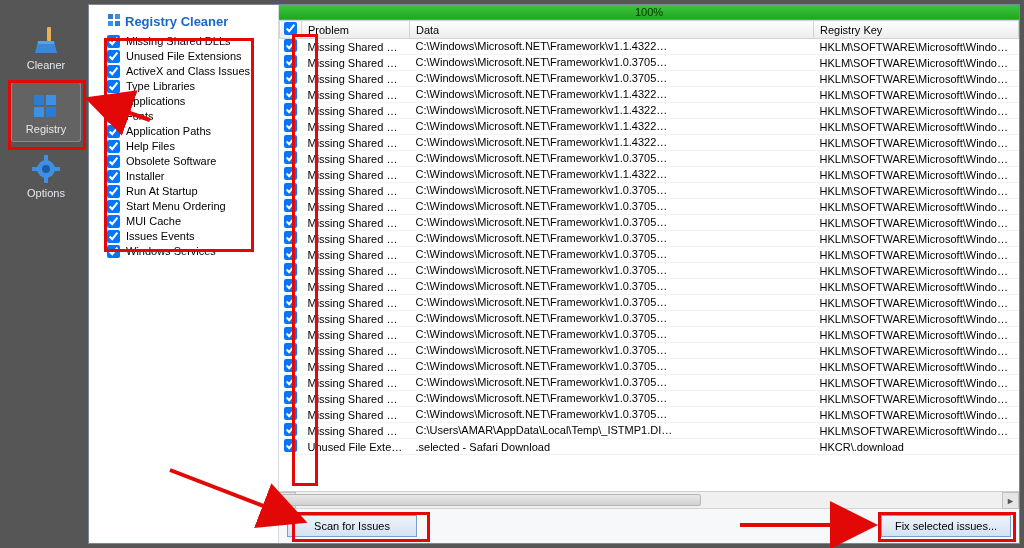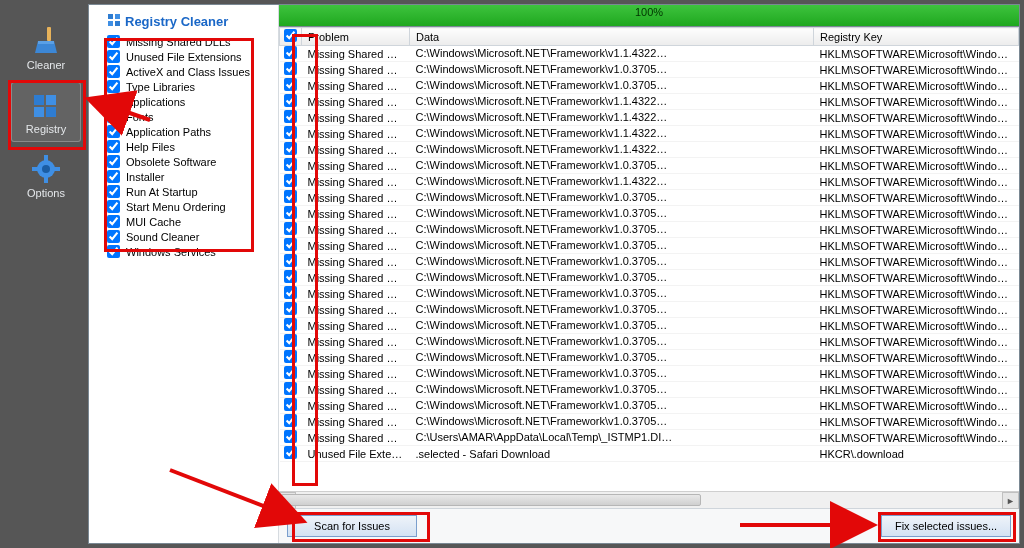--- a/index.html
+++ b/index.html
@@ -27,27 +27,27 @@
   }
 
   
   .cats {
     width: 190px; padding: 6px 6px 6px 16px; border-right: 1px solid #d6dbe0;
   }
   .cats-title {
     color: #1a67c7; font-weight: bold; font-size: 13px; margin: 2px 0 4px 2px; display:flex;align-items:center;gap:4px;
   }
   .cat-row {
-    display:flex; align-items:center; gap:4px; padding: 1px 2px; white-space:nowrap; cursor:default;
+    display:flex; gap:4px; padding: 1px 2px; white-space:nowrap; cursor:default;
   }
   .cat-row input { margin-right:2px; }
 
   
   .results { flex:1; display:flex; flex-direction:column; min-width:0; }
-  .progress { height:22px; background: linear-gradient(#3ec33e,#1fa81f); color:#003300; text-align:center; font-size:11px;line-height:15px;border-bottom:1px solid #7a8893;}
+  .progress { height:15px; background: linear-gradient(#3ec33e,#1fa81f); color:#003300; text-align:center; font-size:11px;line-height:15px;border-bottom:1px solid #7a8893;}
   .grid-wrap { flex:1; position:relative; overflow:hidden; }
   .grid { width:100%; border-collapse:collapse; table-layout:fixed; }
   .grid th { text-align:left; font-weight:normal; background:linear-gradient(#fdfdfd,#ececec); border:1px solid #cfd5db; padding:2px 6px; height:18px; position:sticky; top:0;}
   .grid td { padding:0 6px; height:16px; border-bottom:1px solid #f3f3f3; white-space:nowrap; overflow:hidden; text-overflow:ellipsis;}
   .grid td.chk, .grid th.chk { width:22px; text-align:center; padding:0;}
   .grid td .fade { display:inline-block; width:160px; height:10px; vertical-align:middle; background:linear-gradient(to right, #c8c8c8, #fff 90%); margin-left:4px; border-radius:2px;}
   .hscroll { height:17px; background:#f0f0f0; border-top:1px solid #cfcfcf; position:relative;}
   .hscroll .thumb { position:absolute; left:2px; top:2px; height:12px; width:420px; background:linear-gradient(#e8e8e8,#cfcfcf); border:1px solid #b6b6b6; border-radius:2px;}
   .hscroll .arrow { position:absolute; top:0; width:17px; height:17px; background:#e6e6e6; border:1px solid #c0c0c0; display:flex;align-items:center;justify-content:center;font-size:9px;color:#555;}
   .hscroll .arrow.l{left:0;} .hscroll .arrow.r{right:0;}
@@ -168,21 +168,21 @@
           <div class="cat-row">
             <input type="checkbox" checked="" style="">
             <span>Start Menu Ordering</span>
           </div>
           <div class="cat-row">
             <input type="checkbox" checked="" style="">
             <span>MUI Cache</span>
           </div>
           <div class="cat-row">
             <input type="checkbox" checked="" style="">
-            <span>Sound Cleaner</span>
+            <span>Issues Events</span>
           </div>
           <div class="cat-row">
             <input type="checkbox" checked="" style="">
             <span>Windows Services</span>
           </div>
         </div>
     </div>
 
     <div class="results">
       <div class="progress">100%</div>

